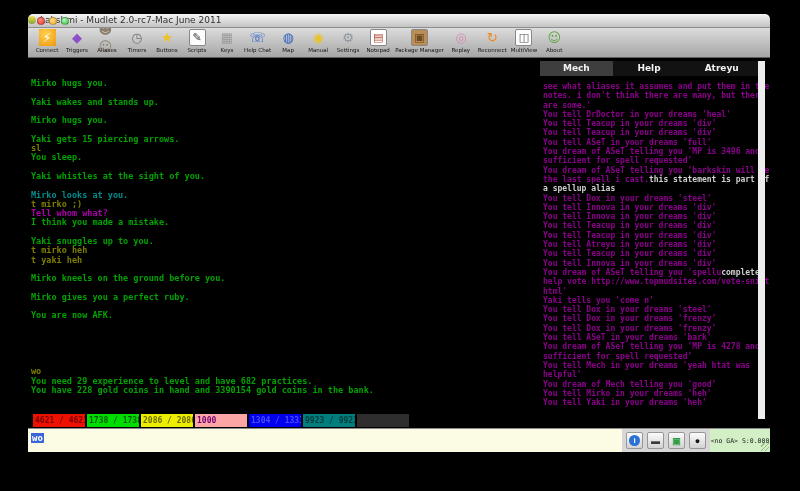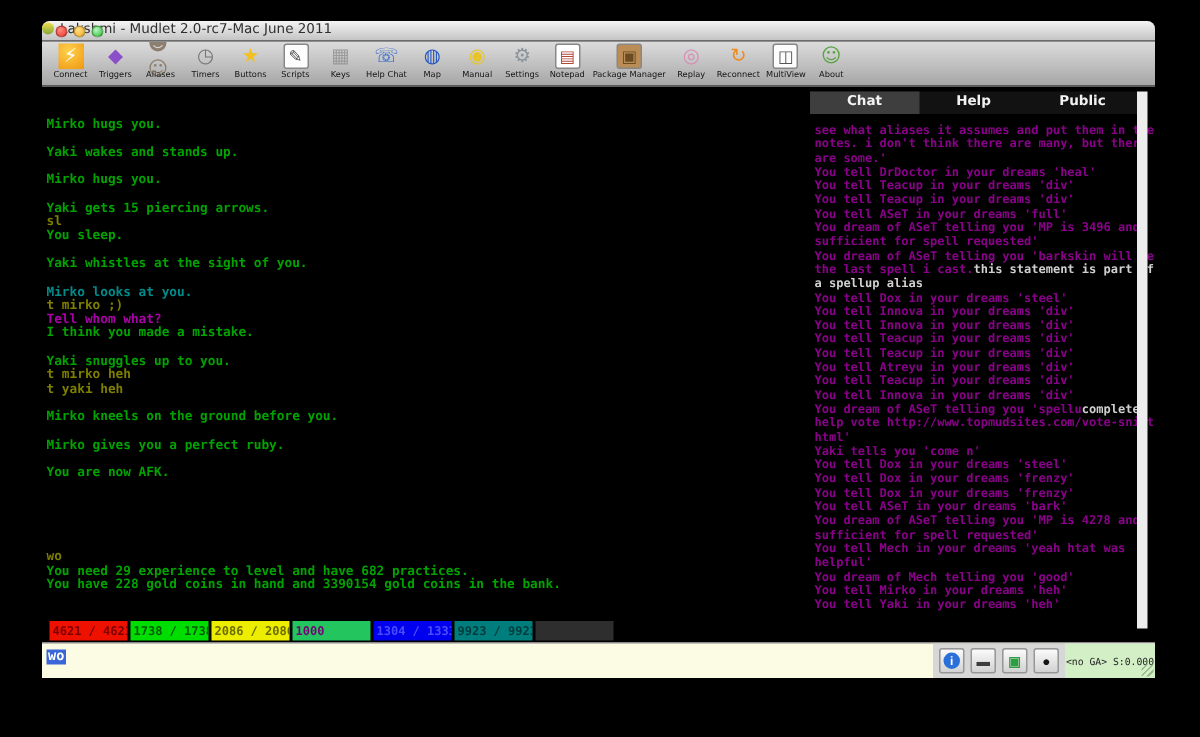--- a/index.html
+++ b/index.html
@@ -158,33 +158,33 @@
           <span class="tb-icon" style="color: rgb(87, 163, 62);">☺</span>
           <span class="tb-label">About</span>
         </div>
       </div>
 
     <div class="console">
       <div class="ctext"><div style="color: rgb(0, 163, 0);">Mirko hugs you.</div><div style="color: rgb(0, 163, 0);">&nbsp;</div><div style="color: rgb(0, 163, 0);">Yaki wakes and stands up.</div><div style="color: rgb(0, 163, 0);">&nbsp;</div><div style="color: rgb(0, 163, 0);">Mirko hugs you.</div><div style="color: rgb(0, 163, 0);">&nbsp;</div><div style="color: rgb(0, 163, 0);">Yaki gets 15 piercing arrows.</div><div style="color: rgb(126, 126, 0);">sl</div><div style="color: rgb(0, 163, 0);">You sleep.</div><div style="color: rgb(0, 163, 0);">&nbsp;</div><div style="color: rgb(0, 163, 0);">Yaki whistles at the sight of you.</div><div style="color: rgb(0, 163, 0);">&nbsp;</div><div style="color: rgb(0, 139, 139);">Mirko looks at you.</div><div style="color: rgb(126, 126, 0);">t mirko ;)</div><div style="color: rgb(170, 0, 170);">Tell whom what?</div><div style="color: rgb(0, 163, 0);">I think you made a mistake.</div><div style="color: rgb(0, 163, 0);">&nbsp;</div><div style="color: rgb(0, 163, 0);">Yaki snuggles up to you.</div><div style="color: rgb(126, 126, 0);">t mirko heh</div><div style="color: rgb(126, 126, 0);">t yaki heh</div><div style="color: rgb(0, 163, 0);">&nbsp;</div><div style="color: rgb(0, 163, 0);">Mirko kneels on the ground before you.</div><div style="color: rgb(0, 163, 0);">&nbsp;</div><div style="color: rgb(0, 163, 0);">Mirko gives you a perfect ruby.</div><div style="color: rgb(0, 163, 0);">&nbsp;</div><div style="color: rgb(0, 163, 0);">You are now AFK.</div><div style="color: rgb(0, 163, 0);">&nbsp;</div><div style="color: rgb(0, 163, 0);">&nbsp;</div><div style="color: rgb(0, 163, 0);">&nbsp;</div><div style="color: rgb(0, 163, 0);">&nbsp;</div><div style="color: rgb(0, 163, 0);">&nbsp;</div><div style="color: rgb(126, 126, 0);">wo</div><div style="color: rgb(0, 163, 0);">You need 29 experience to level and have 682 practices.</div><div style="color: rgb(0, 163, 0);">You have 228 gold coins in hand and 3390154 gold coins in the bank.</div></div>
 
       <div class="tells">
         <div class="tabbar">
-            <div class="tab active">Chat</div>
+            <div class="tab active">Mech</div>
             <div class="tab">Help</div>
-            <div class="tab">Public</div>
+            <div class="tab">Atreyu</div>
           </div>
         <div class="ttext"><div><span style="color: rgb(139, 0, 139);">see what aliases it assumes and put them in the</span></div><div><span style="color: rgb(139, 0, 139);">notes. i don't think there are many, but there</span></div><div><span style="color: rgb(139, 0, 139);">are some.'</span></div><div><span style="color: rgb(139, 0, 139);">You tell DrDoctor in your dreams 'heal'</span></div><div><span style="color: rgb(139, 0, 139);">You tell Teacup in your dreams 'div'</span></div><div><span style="color: rgb(139, 0, 139);">You tell Teacup in your dreams 'div'</span></div><div><span style="color: rgb(139, 0, 139);">You tell ASeT in your dreams 'full'</span></div><div><span style="color: rgb(139, 0, 139);">You dream of ASeT telling you 'MP is 3496 and</span></div><div><span style="color: rgb(139, 0, 139);">sufficient for spell requested'</span></div><div><span style="color: rgb(139, 0, 139);">You dream of ASeT telling you 'barkskin will be</span></div><div><span style="color: rgb(139, 0, 139);">the last spell i cast.</span><span style="color: rgb(208, 208, 208);">this statement is part of</span></div><div><span style="color: rgb(208, 208, 208);">a spellup alias</span></div><div><span style="color: rgb(139, 0, 139);">You tell Dox in your dreams 'steel'</span></div><div><span style="color: rgb(139, 0, 139);">You tell Innova in your dreams 'div'</span></div><div><span style="color: rgb(139, 0, 139);">You tell Innova in your dreams 'div'</span></div><div><span style="color: rgb(139, 0, 139);">You tell Teacup in your dreams 'div'</span></div><div><span style="color: rgb(139, 0, 139);">You tell Teacup in your dreams 'div'</span></div><div><span style="color: rgb(139, 0, 139);">You tell Atreyu in your dreams 'div'</span></div><div><span style="color: rgb(139, 0, 139);">You tell Teacup in your dreams 'div'</span></div><div><span style="color: rgb(139, 0, 139);">You tell Innova in your dreams 'div'</span></div><div><span style="color: rgb(139, 0, 139);">You dream of ASeT telling you 'spellu</span><span style="color: rgb(208, 208, 208);">complete.</span></div><div><span style="color: rgb(139, 0, 139);">help vote http://www.topmudsites.com/vote-snikt.</span></div><div><span style="color: rgb(139, 0, 139);">html'</span></div><div><span style="color: rgb(139, 0, 139);">Yaki tells you 'come n'</span></div><div><span style="color: rgb(139, 0, 139);">You tell Dox in your dreams 'steel'</span></div><div><span style="color: rgb(139, 0, 139);">You tell Dox in your dreams 'frenzy'</span></div><div><span style="color: rgb(139, 0, 139);">You tell Dox in your dreams 'frenzy'</span></div><div><span style="color: rgb(139, 0, 139);">You tell ASeT in your dreams 'bark'</span></div><div><span style="color: rgb(139, 0, 139);">You dream of ASeT telling you 'MP is 4278 and</span></div><div><span style="color: rgb(139, 0, 139);">sufficient for spell requested'</span></div><div><span style="color: rgb(139, 0, 139);">You tell Mech in your dreams 'yeah htat was</span></div><div><span style="color: rgb(139, 0, 139);">helpful'</span></div><div><span style="color: rgb(139, 0, 139);">You dream of Mech telling you 'good'</span></div><div><span style="color: rgb(139, 0, 139);">You tell Mirko in your dreams 'heh'</span></div><div><span style="color: rgb(139, 0, 139);">You tell Yaki in your dreams 'heh'</span></div></div>
         <div class="tscroll"></div>
       </div>
 
       <div class="gauges">
           <div class="gauge" style="background: rgb(238, 17, 0); color: rgb(122, 0, 0);">4621 / 4621</div>
           <div class="gauge" style="background: rgb(0, 221, 0); color: rgb(0, 92, 0);">1738 / 1738</div>
           <div class="gauge" style="background: rgb(237, 237, 0); color: rgb(107, 107, 0);">2086 / 2086</div>
-          <div class="gauge" style="background: #22c55e; color: rgb(119, 0, 119);">1000</div>
+          <div class="gauge" style="background: #fca5a5; color: rgb(119, 0, 119);">1000</div>
           <div class="gauge" style="background: rgb(0, 0, 238); color: rgb(76, 76, 255);">1304 / 1333</div>
           <div class="gauge" style="background: rgb(0, 125, 125); color: rgb(0, 60, 60);">9923 / 9923</div>
           <div class="gauge" style="background: rgb(46, 46, 46); color: rgb(46, 46, 46);"></div>
         </div>
     </div>
 
     <div class="inputbar">
       <span class="cmd">wo</span>
       <div class="brcluster">
           <button class="sbtn">

